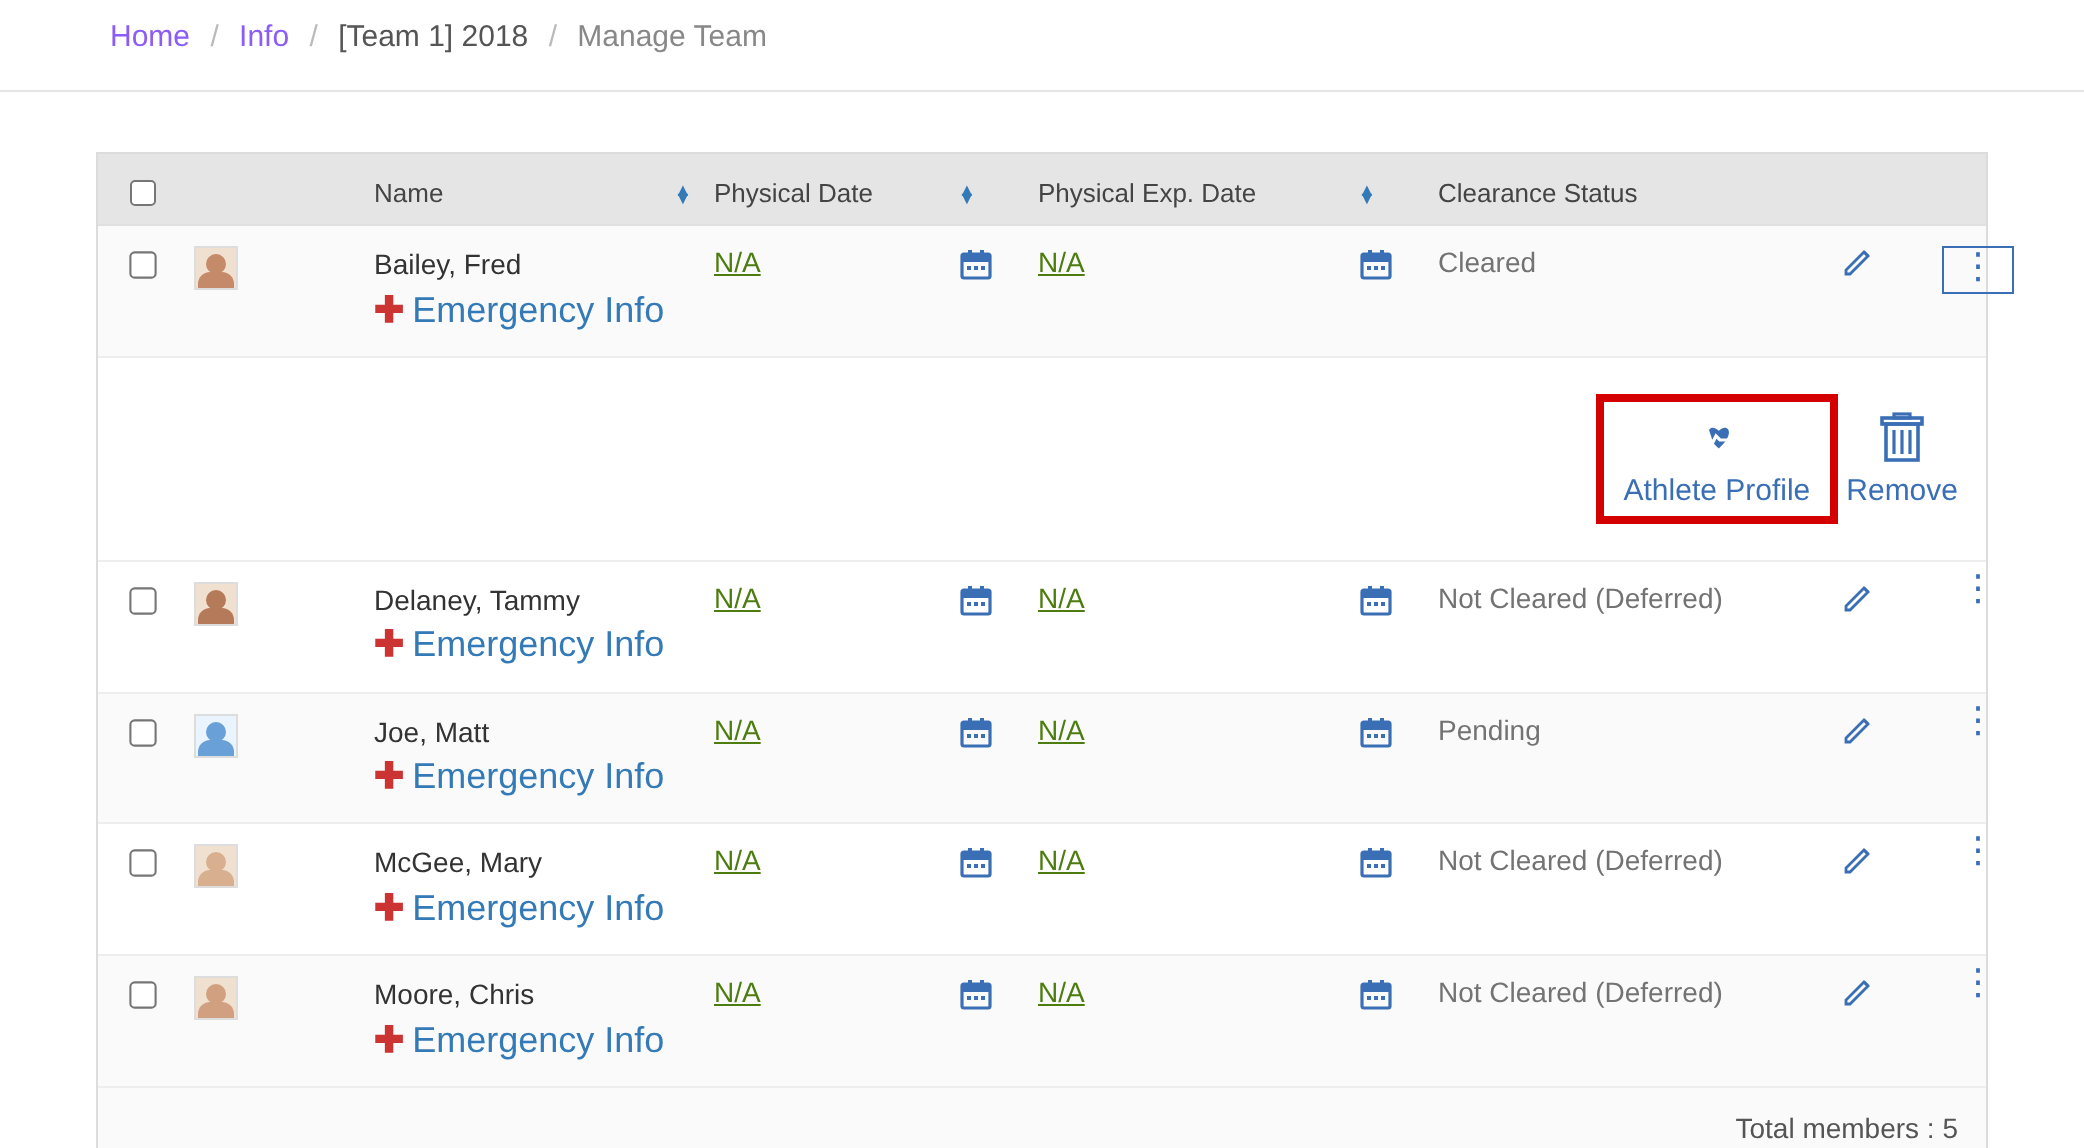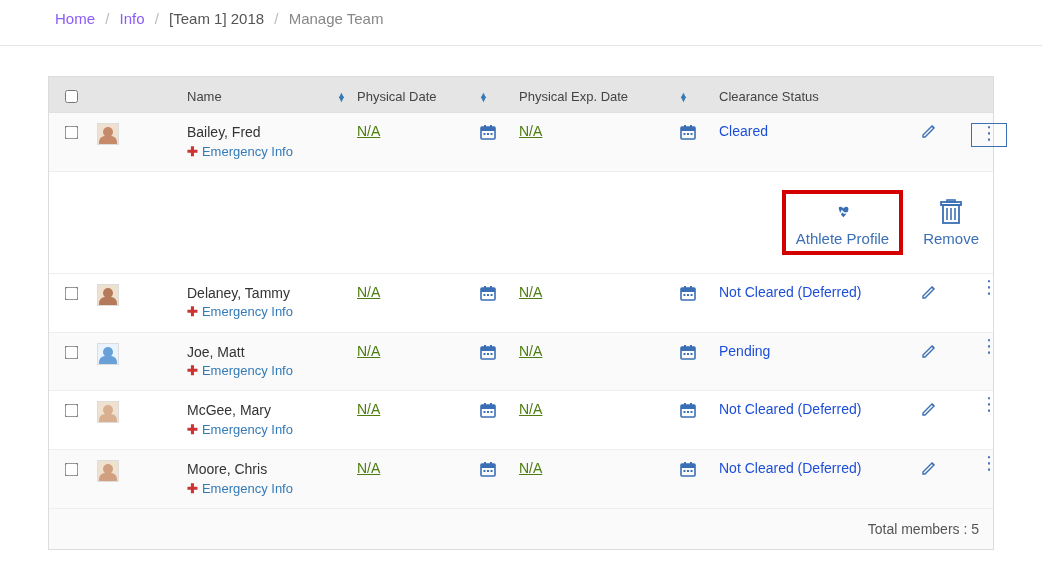--- a/index.html
+++ b/index.html
@@ -68,40 +68,40 @@
     position:absolute; width:18px; height:12px; border-radius:6px 6px 0 0;
     background:#c48a6a; top:12px; left:1px;
   }
   .avatar.a2 .head,.avatar.a2 .body{background:#b57a5a;}
   .avatar.a3 {background:#eaf4ff;}
   .avatar.a3 .head,.avatar.a3 .body{background:#6aa0d8;}
   .avatar.a4 .head,.avatar.a4 .body{background:#d8b090;}
   .avatar.a5 .head,.avatar.a5 .body{background:#d0a080;}
   .name-cell { line-height: 1.4; }
   .name-cell .nm { color:#333; }
-  .emerg { color:#337ab7; cursor:pointer; font-size:13px; }
+  .emerg { color:#337ab7; cursor:pointer; font-size:18px; }
   .emerg .cross { color:#cc3333; font-weight:bold; margin-right:4px; }
   .na { color:#4d7c0f;text-decoration:underline; }
   .cal-icon {
     color:#3b6fb5; cursor:pointer;
   }
   .cal-icon svg { width:18px; height:18px; }
-  .status { color:#1d4ed8; cursor:pointer; }
+  .status { color:#737373; cursor:pointer; }
   .pencil { color:#337ab7; cursor:pointer; text-align:center; }
   .pencil svg { width:16px; height:16px; }
   .more-dots {
     color:#3b6fb5; cursor:pointer; text-align:center;
     font-size: 18px; line-height:6px;
   }
   .more-dots.boxed {
     border:1px solid #3b6fb5; padding:6px 8px 10px 8px;
     width:36px; margin:0 auto;
   }
   .expanded-menu {
-    display:flex; justify-content:flex-end; gap:20px;
+    display:flex; justify-content:flex-end; gap:4px;
     padding: 18px 14px 18px 14px;
     border-bottom:1px solid #eee;
     align-items:center;
   }
   .menu-item {
     display:flex; flex-direction:column; align-items:center;
     color:#3b6fb5; font-size:15px; cursor:pointer; gap:4px;
   }
   .menu-item.highlighted {
     border:4px solid #d40000; padding:4px 10px 4px 10px;

